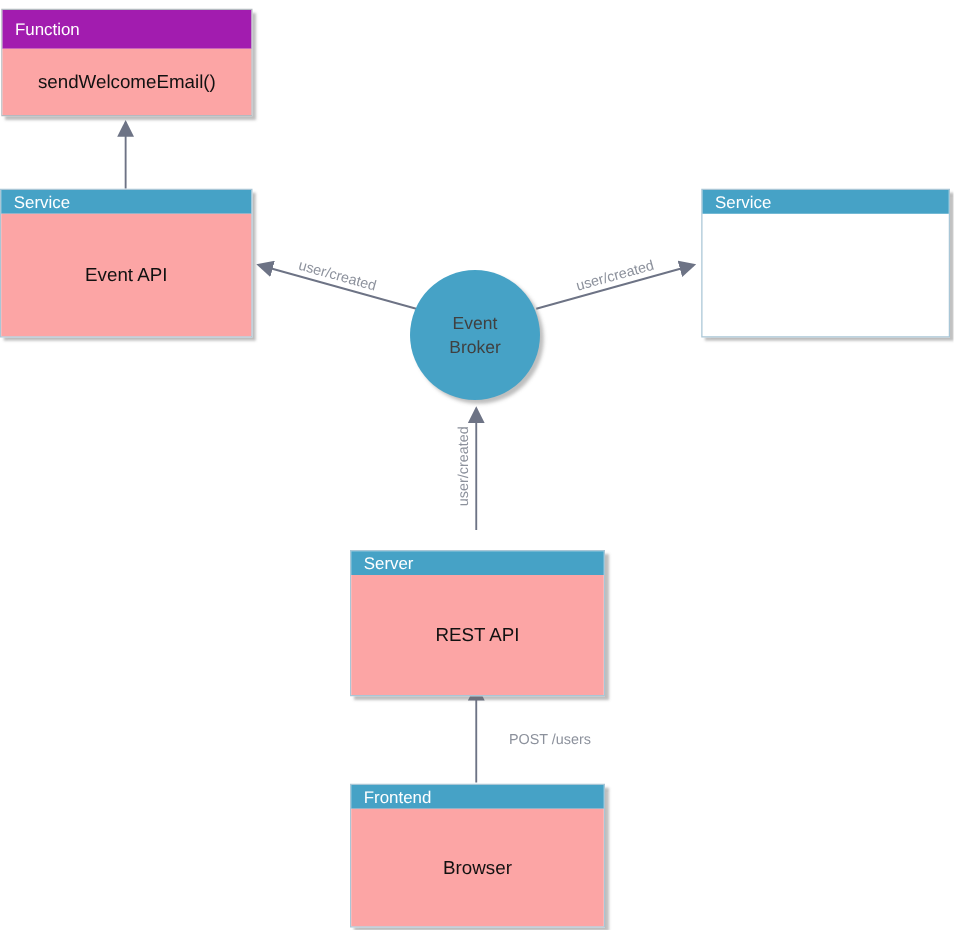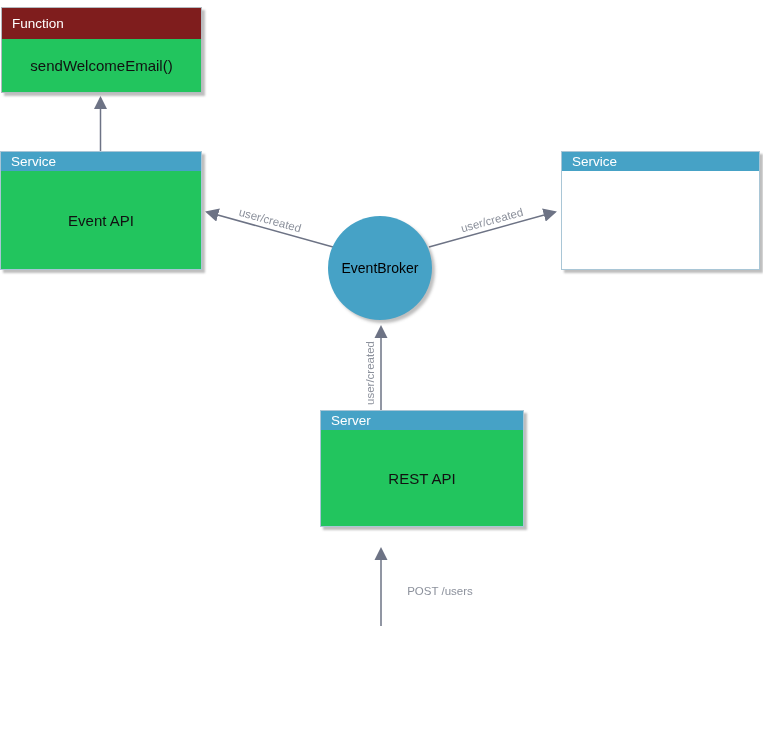--- a/index.html
+++ b/index.html
@@ -30,43 +30,43 @@
   .node-header {
     color: #ffffff;
     font-size: 13.5px;
     line-height: 1;
     display: flex;
     align-items: center;
     padding-left: 10px;
     flex: 0 0 auto;
   }
   .node-header.blue-bg { background: #46a2c6; height: 19px; }
-  .node-header.gray-bg { background: #7f1d1d; height: 31px; }
+  .node-header.gray-bg { background: #a21caf; height: 31px; }
   .node-body {
     flex: 1 1 auto;
     display: flex;
     align-items: center;
     justify-content: center;
     color: #111111;
     font-size: 15px;
-    background: #22c55e;
+    background: #fca5a5;
   }
   .broker-circle {
     position: absolute;
     left: 328px; top: 216px;
     width: 104px; height: 104px;
     border-radius: 50%;
     background: #46a2c6;
     box-shadow: 3px 3px 3px rgba(110,110,110,0.45);
     z-index: 2;
     display: flex;
-    flex-direction: row;
+    flex-direction: column;
     align-items: center;
     justify-content: center;
-    color: #000000;
+    color: #404040;
     font-size: 14px;
     line-height: 19px;
     text-align: center;
   }
   .edge-line { stroke: #6d7385; stroke-width: 1.5; fill: none; }
   .edge-label {
     fill: #8c919c;
     font-size: 11.5px;
     font-family: "Liberation Sans", sans-serif;
   }
@@ -110,19 +110,23 @@
 
   <div class="node-box blue" style="left:561px; top:151px; width:197px; height:117px;">
     <div class="node-header blue-bg">Service</div>
   </div>
 
   <div class="broker-circle">
     <span>Event</span>
     <span>Broker</span>
   </div>
 
-  <div class="node-box blue" style="left:280px; top:410px; width:202px; height:115px;margin-left:40px;">
+  <div class="node-box blue" style="left:280px; top:440px; width:202px; height:115px;">
     <div class="node-header blue-bg">Server</div>
     <div class="node-body">REST API</div>
   </div>
 
+  <div class="node-box blue" style="left:280px; top:627px; width:202px; height:113px;">
+    <div class="node-header blue-bg">Frontend</div>
+    <div class="node-body">Browser</div>
+  </div>
 
 </div>
 
 </body></html>

